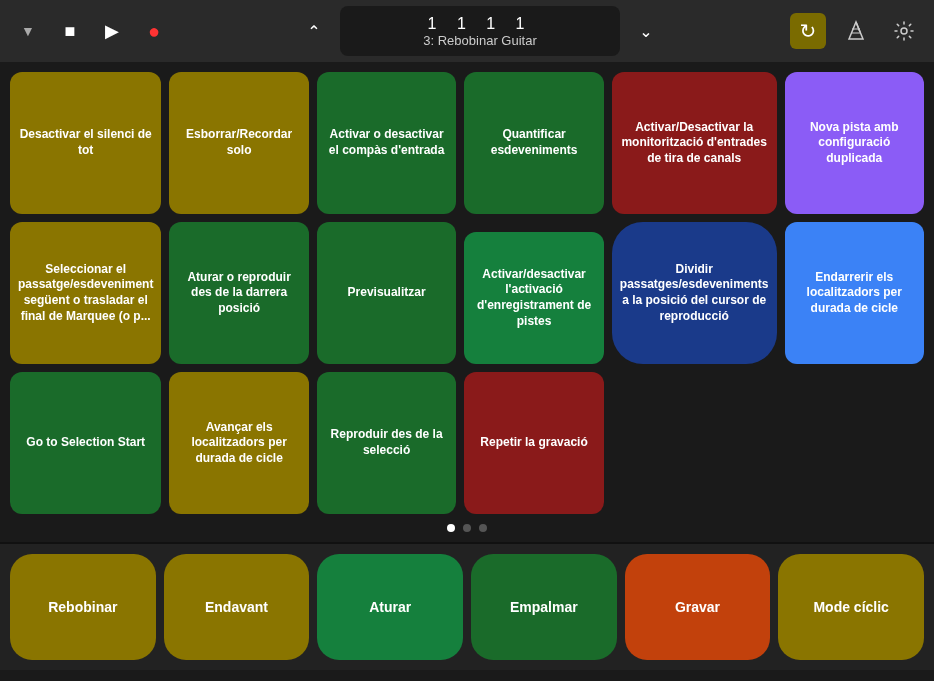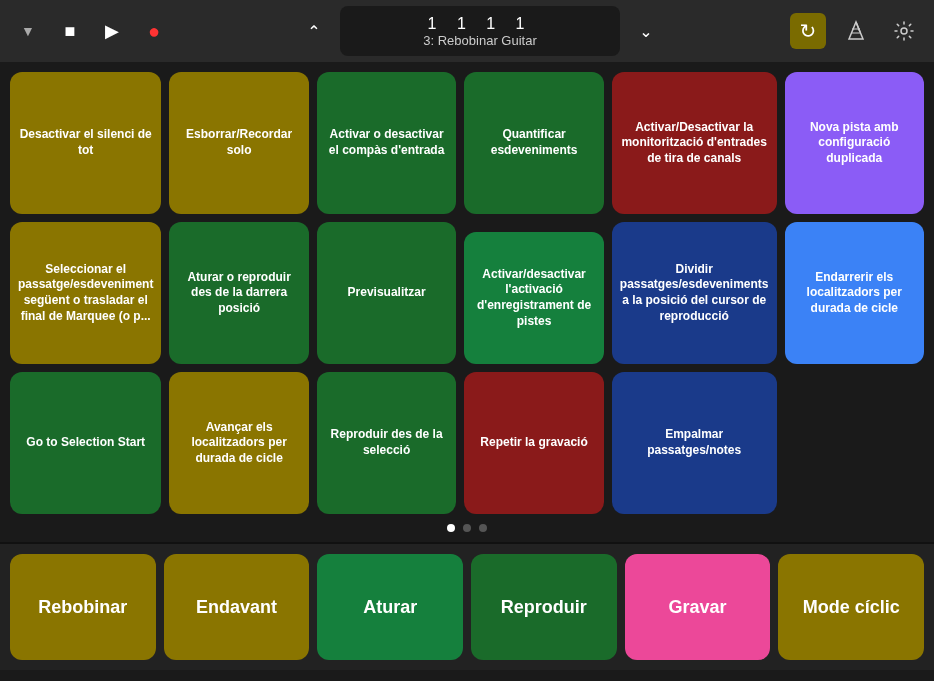--- a/index.html
+++ b/index.html
@@ -147,23 +147,23 @@
       background: #222;
       height: 128px;
       padding: 10px;
       display: grid;
       grid-template-columns: repeat(6, 1fr);
       gap: 8px;
       border-top: 2px solid #111;
     }
     .bottom-btn {
       border: none;
-      border-radius: 12px;
-      cursor: pointer;
-      font-size: 18px;
+      border-radius: 22px;
+      cursor: pointer;
+      font-size: 14px;
       font-weight: 600;
       color: white;
       display: flex;
       align-items: center;
       justify-content: center;
       text-align: right;
     }
 
     .chevron-icon { font-size: 14px; }
   </style>
@@ -212,35 +212,34 @@
   <button class="grid-btn" style="background: rgb(138, 117, 0);">Desactivar el silenci de tot</button>
       <button class="grid-btn" style="background: rgb(138, 117, 0);">Esborrar/Recordar solo</button>
       <button class="grid-btn" style="background: rgb(26, 107, 42);">Activar o desactivar el compàs d'entrada</button>
       <button class="grid-btn" style="background: rgb(26, 107, 42);">Quantificar esdeveniments</button>
       <button class="grid-btn" style="background: rgb(138, 26, 26);">Activar/Desactivar la monitorització d'entrades de tira de canals</button>
       <button class="grid-btn" style="background: #8b5cf6;">Nova pista amb configuració duplicada</button>
       <button class="grid-btn" style="background: rgb(138, 117, 0);">Seleccionar el passatge/esdeveniment següent o trasladar el final de Marquee (o p...</button>
       <button class="grid-btn" style="background: rgb(26, 107, 42);">Aturar o reproduir des de la darrera posició</button>
       <button class="grid-btn" style="background: rgb(26, 107, 42);">Previsualitzar</button>
       <button class="grid-btn" style="background: #15803d; margin-top: 10px;">Activar/desactivar l'activació d'enregistrament de pistes</button>
-      <button class="grid-btn" style="background: rgb(26, 58, 138);">Dividir passatges/esdeveniments a la posició del cursor de reproducció</button>
+      <button class="grid-btn" style="background: rgb(26, 58, 138); border-radius: 31px;">Dividir passatges/esdeveniments a la posició del cursor de reproducció</button>
       <button class="grid-btn" style="background: #3b82f6;">Endarrerir els localitzadors per durada de cicle</button>
       <button class="grid-btn" style="background: rgb(26, 107, 42);">Go to Selection Start</button>
       <button class="grid-btn" style="background: rgb(138, 117, 0);">Avançar els localitzadors per durada de cicle</button>
       <button class="grid-btn" style="background: rgb(26, 107, 42);">Reproduir des de la selecció</button>
       <button class="grid-btn" style="background: rgb(138, 26, 26);">Repetir la gravació</button>
-      <button class="grid-btn" style="background: rgb(26, 58, 138);">Empalmar passatges/notes</button>
     </div>
   <div class="pagination">
     <div class="dot active"></div>
     <div class="dot"></div>
     <div class="dot"></div>
   </div>
 </div>
 
 <div class="bottom-bar" id="bottom-container">
 <button class="bottom-btn" style="background: rgb(138, 117, 0);">Rebobinar</button>
     <button class="bottom-btn" style="background: rgb(138, 117, 0);">Endavant</button>
     <button class="bottom-btn" style="background: #15803d;">Aturar</button>
-    <button class="bottom-btn" style="background: rgb(26, 107, 42);">Reproduir</button>
-    <button class="bottom-btn" style="background: #ec4899;">Gravar</button>
+    <button class="bottom-btn" style="background: rgb(26, 107, 42);">Empalmar</button>
+    <button class="bottom-btn" style="background: #c2410c;">Gravar</button>
     <button class="bottom-btn" style="background: rgb(138, 117, 0);">Mode cíclic</button>
   </div>
 
 </body></html>

